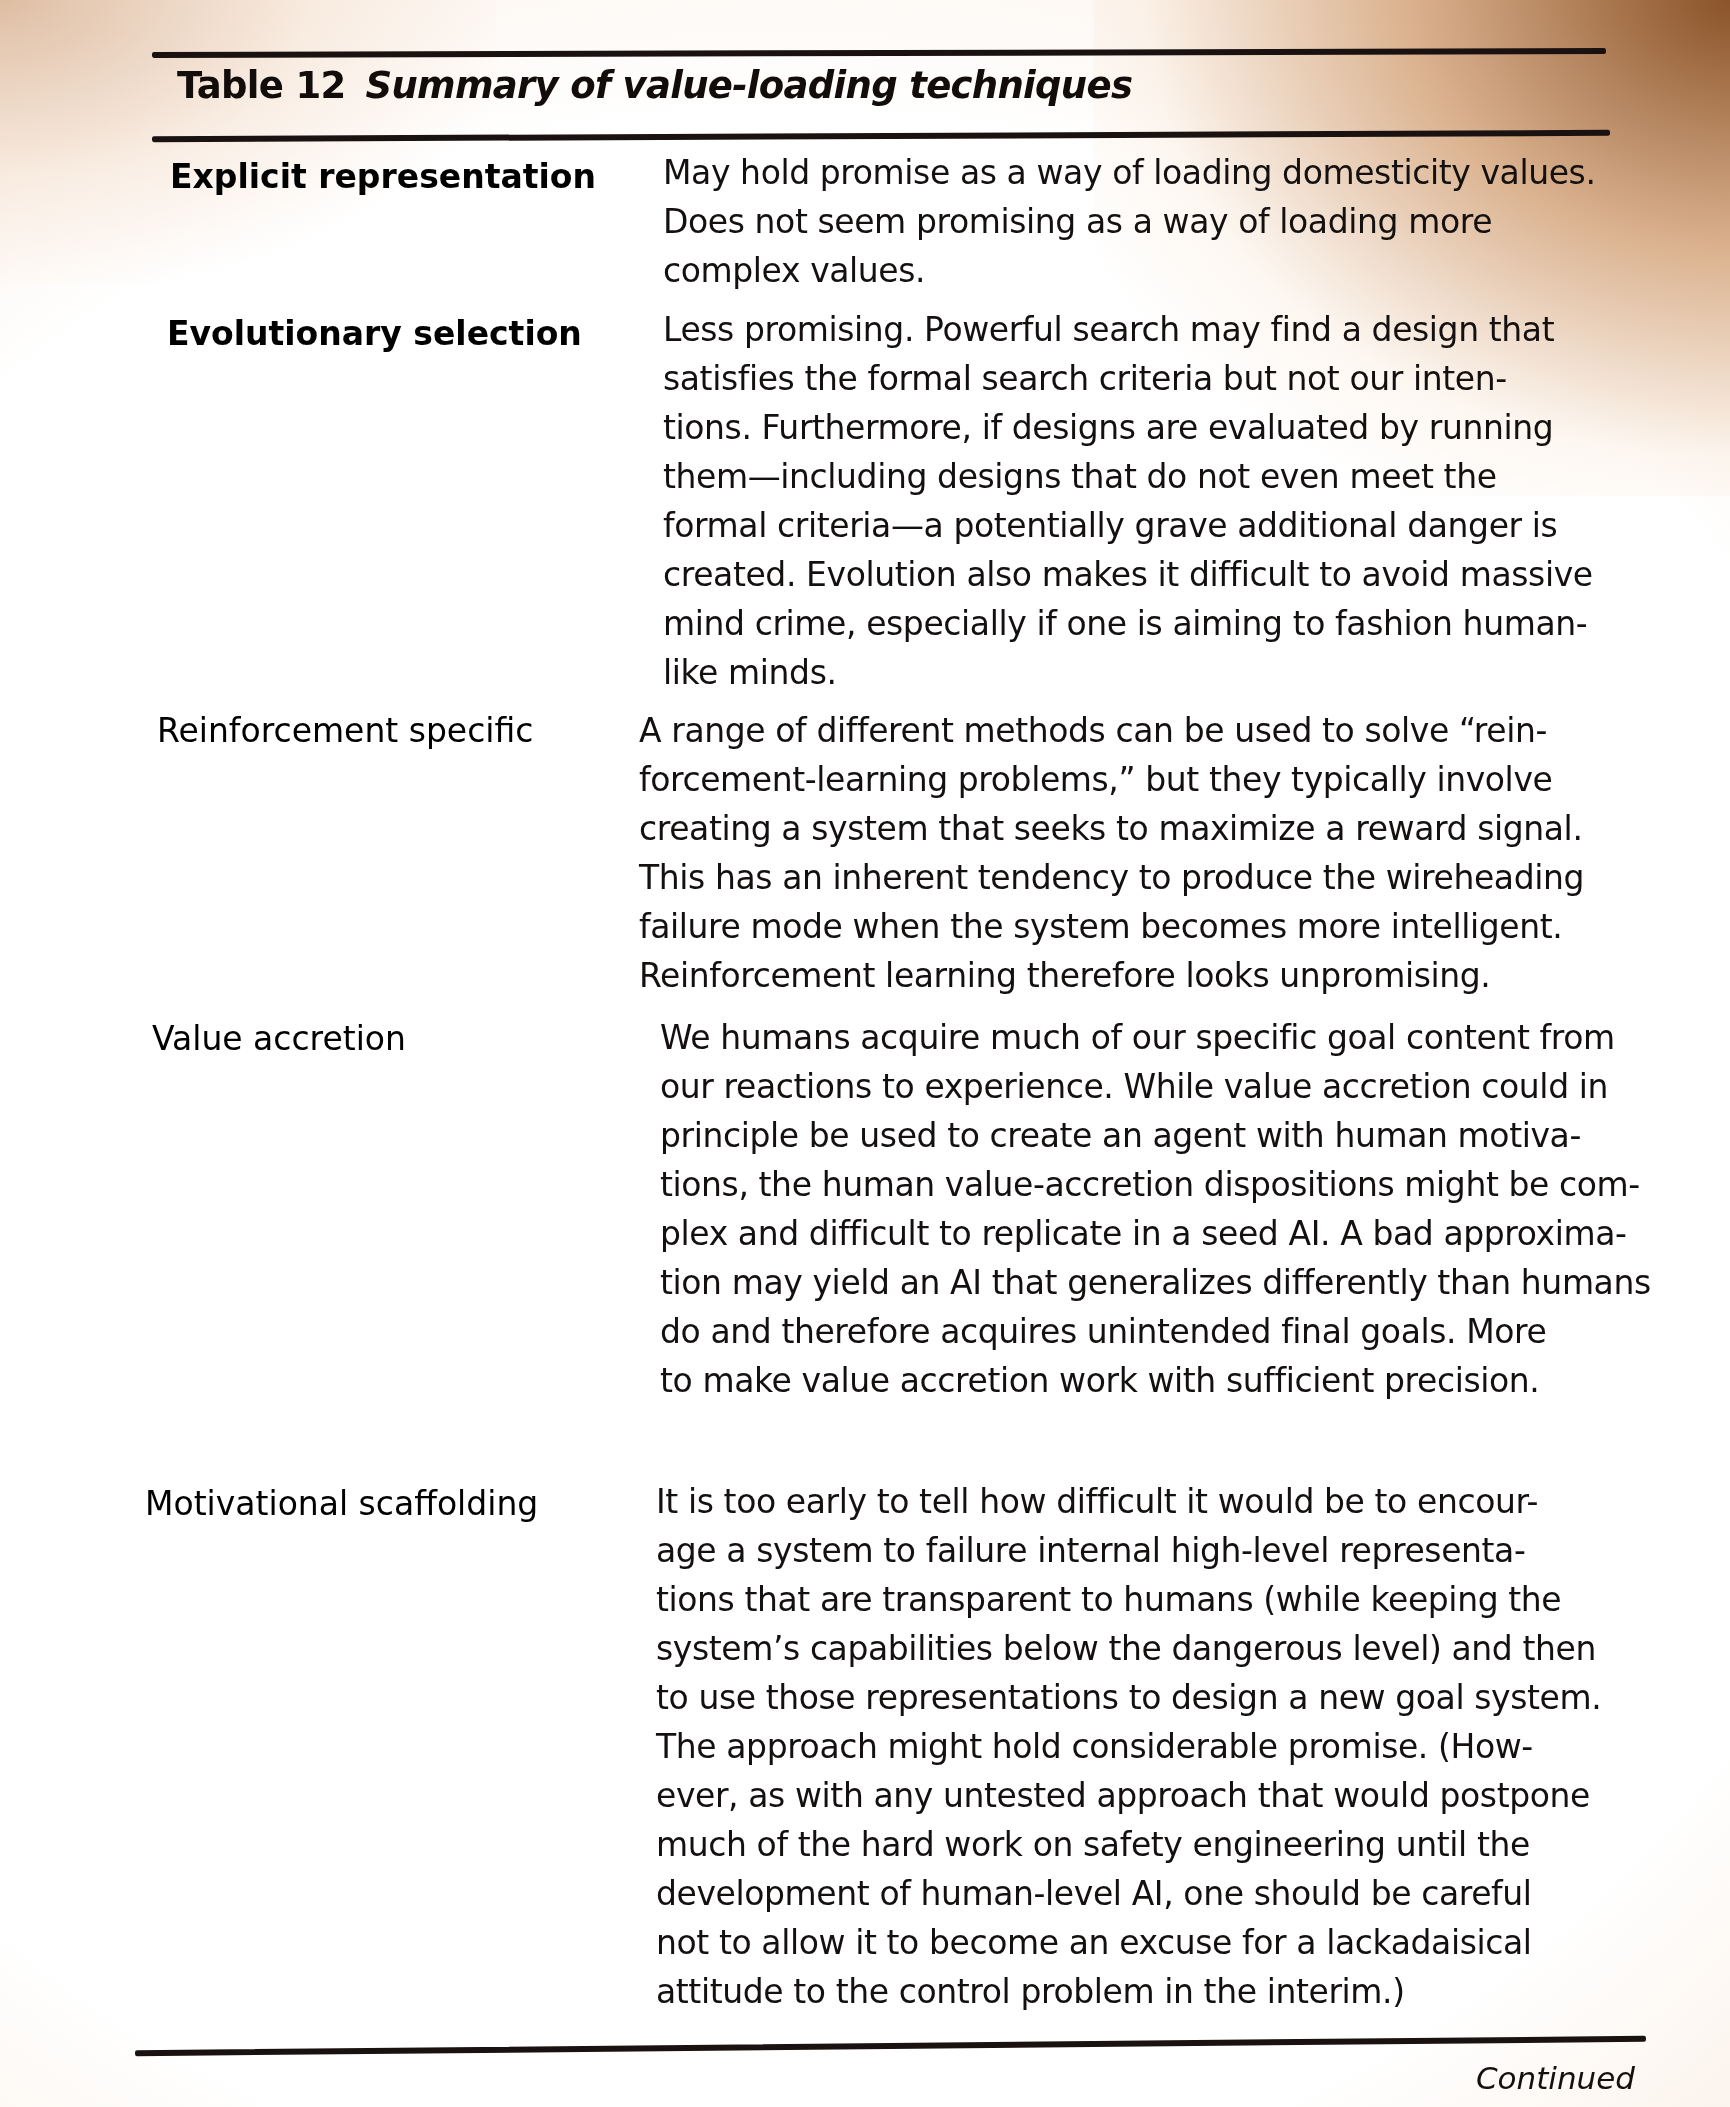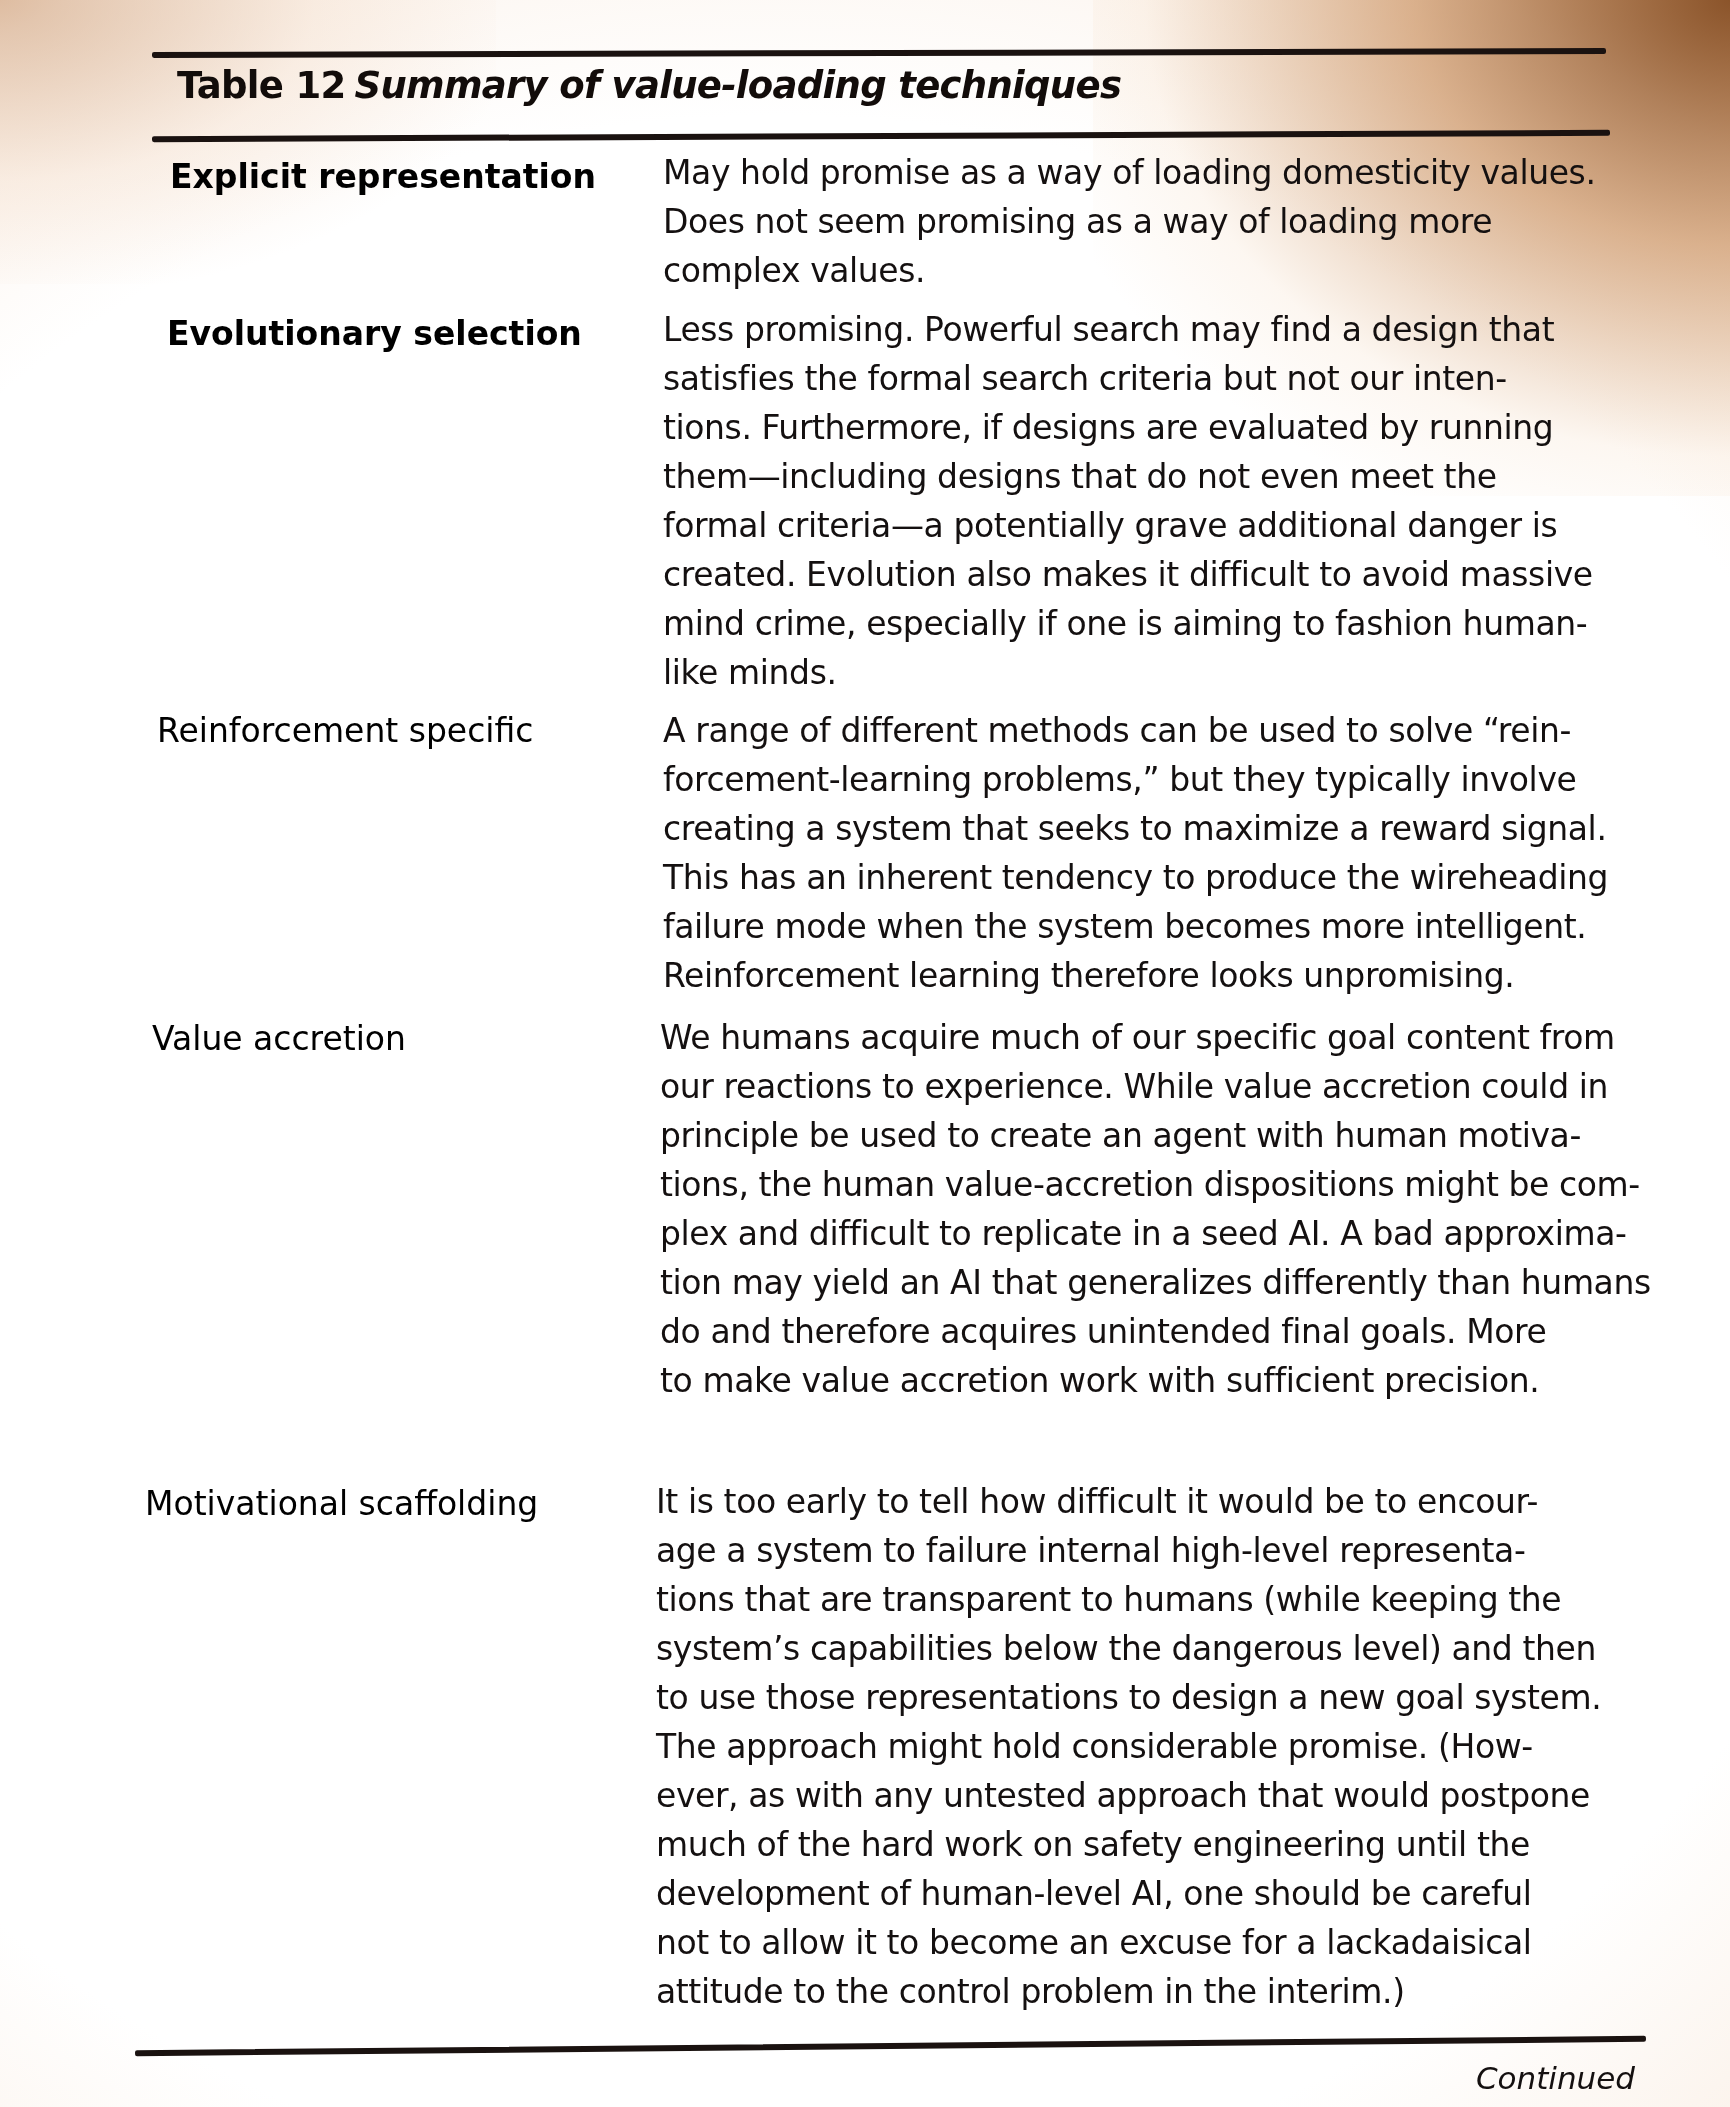--- a/index.html
+++ b/index.html
@@ -22,21 +22,21 @@
   .rule { position: absolute; background: #1a1210; border-radius: 2.1px; }
   .rule-top { left: 152px; top: 50px; width: 1454px; height: 5.7px; transform: rotate(-0.15deg); }
   .rule-mid { left: 152px; top: 133px; width: 1458px; height: 5.7px; transform: rotate(-0.25deg); }
   .rule-bottom { left: 135px; top: 2043px; width: 1511px; height: 5.7px; transform: rotate(-0.55deg); }
   .title {
     position: absolute; left: 177px; top: 64px;
     font-family: "DejaVu Sans", sans-serif; font-weight: bold;
     font-size: 37px; letter-spacing: -0.7px; color: #120c0a;
   }
   .title .num { font-style: normal; }
-  .title .caption { font-style: italic; margin-left: 9px; }
+  .title .caption { font-style: italic; margin-left: 20px; }
   .row { position: absolute; left: 0; width: 1731px; }
   .term {
     position: absolute; font-size: 33px; line-height: 49px; color: #000000;
     font-family: "DejaVu Sans", sans-serif;
   }
   .term.bold { font-weight: bold; }
   .desc {
     position: absolute; font-size: 33px; line-height: 49px; width: 950px;
     font-family: "DejaVu Sans", sans-serif; color: #141010; letter-spacing: -0.4px;
   }
@@ -77,21 +77,21 @@
     <span>them—including designs that do not even meet the</span>
     <span>formal criteria—a potentially grave additional danger is</span>
     <span>created. Evolution also makes it difficult to avoid massive</span>
     <span>mind crime, especially if one is aiming to fashion human-</span>
     <span>like minds.</span>
   </div>
 </div>
 
 <div class="row">
   <div class="term" style="left:157px; top:706px;">Reinforcement specific</div>
-  <div class="desc" style="left:663px; top:706px;">
+  <div class="desc" style="left:639px; top:706px;">
     <span>A range of different methods can be used to solve “rein-</span>
     <span>forcement-learning problems,” but they typically involve</span>
     <span>creating a system that seeks to maximize a reward signal.</span>
     <span>This has an inherent tendency to produce the wireheading</span>
     <span>failure mode when the system becomes more intelligent.</span>
     <span>Reinforcement learning therefore looks unpromising.</span>
   </div>
 </div>
 
 <div class="row">

